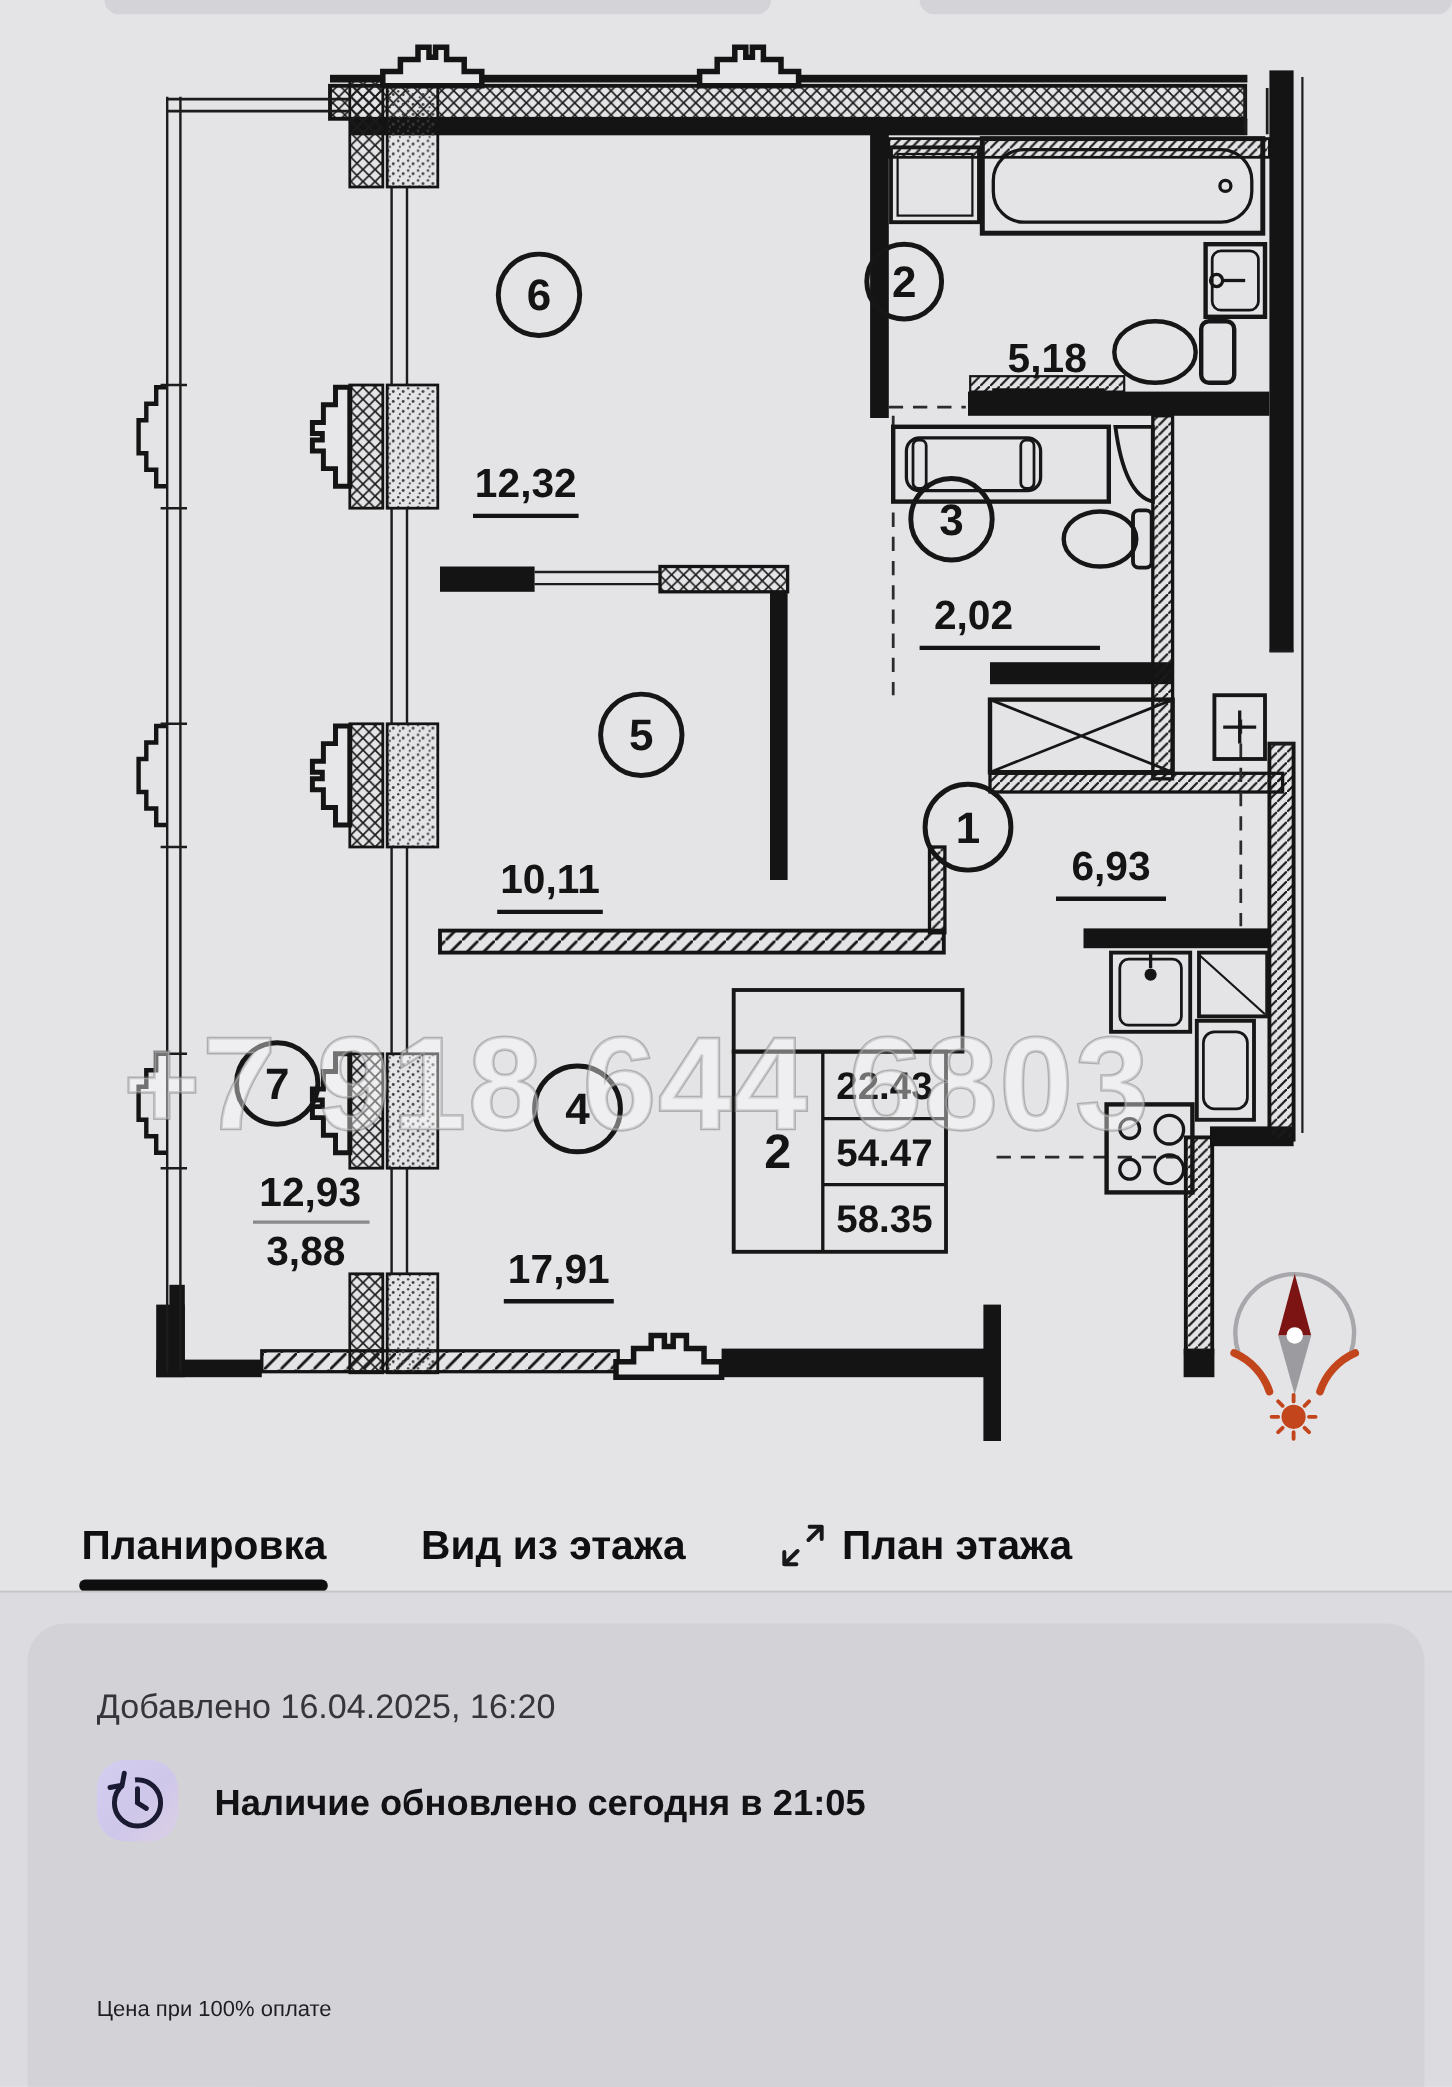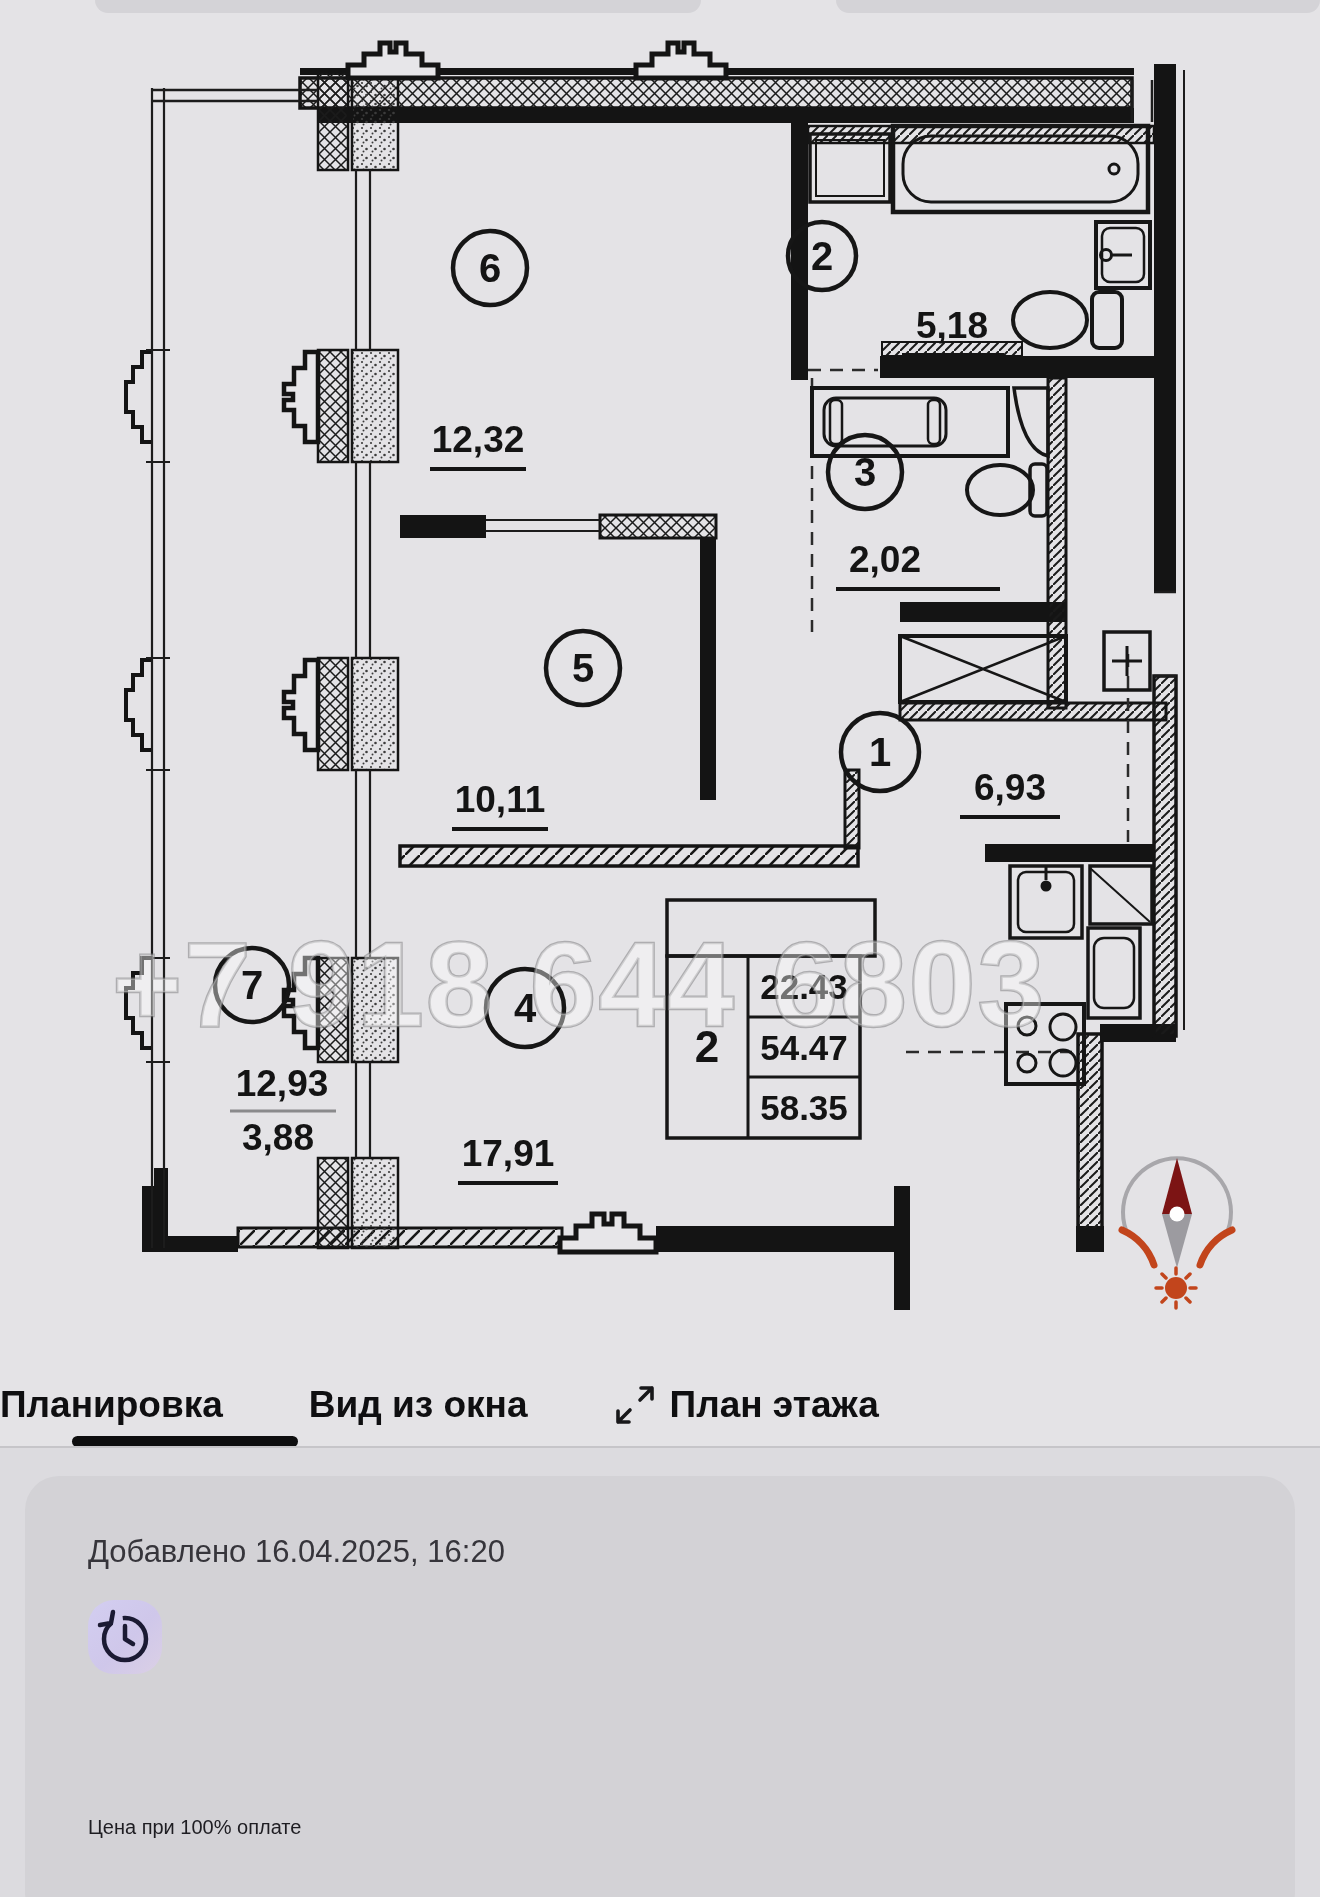--- a/index.html
+++ b/index.html
@@ -9,21 +9,21 @@
   }
   .gallery-edge{position:absolute;top:0;height:13px;background:#d4d3d7;border-radius:0 0 18px 18px}
   .gallery-edge.left{left:95px;width:606px}
   .gallery-edge.right{left:836px;width:484px}
   svg.plan{position:absolute;left:0;top:0;width:1320px;height:1370px}
   .plan-line{stroke:#1c1c1c;fill:none}
   .fixture{stroke:#161616;fill:none}
   .area-label{font-family:"Liberation Sans",sans-serif;font-size:37px;font-weight:700;fill:#141414}
   .room-num{font-family:"Liberation Sans",sans-serif;font-size:40px;font-weight:700;fill:#141414}
   .tbl-num{font-family:"Liberation Sans",sans-serif;font-size:35px;font-weight:700;fill:#141414}
-  .tabs{position:absolute;left:0;top:1382px;width:1320px;display:flex;align-items:center;box-sizing:border-box}
+  .tabs{position:absolute;left:0;top:1382px;width:1320px;display:flex;align-items:center;padding-left:74px;box-sizing:border-box}
   .tab{font-size:37px;font-weight:700;color:#0f0f11;white-space:nowrap}
   .tab.t2{margin-left:86px}
   .expand-wrap{margin-left:84px;width:46px;height:46px;display:flex;align-items:center;justify-content:center}
   .tab.t3{margin-left:12px}
   .tab-underline{position:absolute;left:72px;top:1436px;width:226px;height:11px;background:#0e0e0f;border-radius:6px}
   .hairline{position:absolute;left:0;top:1446px;width:1320px;height:2px;background:#c6c5c9}
   .lower-bg{position:absolute;left:0;top:1448px;width:1320px;height:449px;background:#dcdbdf}
   .card{position:absolute;left:25px;top:1476px;width:1270px;height:450px;background:#d3d2d6;border-radius:34px}
   .added{position:absolute;left:63px;top:58px;font-size:31px;font-weight:400;color:#36353b}
   .avail-icon{position:absolute;left:63px;top:124px;width:74px;height:74px;border-radius:26px;
@@ -252,35 +252,36 @@
     <circle cx="1177" cy="1214" r="7.5" fill="#ffffff"></circle>
     <g stroke="#c2451c" stroke-width="3.5" stroke-linecap="round">
       <circle cx="1176" cy="1288" r="11" fill="#c2451c" stroke="none"></circle>
       <path d="M1176,1268 V1274 M1176,1302 V1308 M1156,1288 H1162 M1190,1288 H1196 M1162,1274 l4,4 M1186,1298 l4,4 M1190,1274 l-4,4 M1166,1298 l-4,4"></path>
     </g>
   </g>
 </svg>
 
 <div class="tabs">
   <div class="tab t1">Планировка</div>
-  <div class="tab t2">Вид из окна</div>
+  <div class="tab t2">Вид из этажа</div>
   <div class="expand-wrap">
     <svg width="46" height="46" viewBox="0 0 46 46">
       <path d="M28,18 L40,6 M40,6 h-11 M40,6 v11 M18,28 L6,40 M6,40 h11 M6,40 v-11" stroke="#18181a" stroke-width="3.6" fill="none" stroke-linecap="round" stroke-linejoin="round"></path>
     </svg>
   </div>
   <div class="tab t3">План этажа</div>
 </div>
 <div class="tab-underline"></div>
 <div class="hairline"></div>
 <div class="lower-bg"></div>
 
 <div class="card">
   <div class="added">Добавлено 16.04.2025, 16:20</div>
   <div class="avail-icon">
     <svg width="74" height="74" viewBox="0 0 74 74">
       <circle cx="37" cy="39" r="21" fill="none" stroke="#1b1a33" stroke-width="4.5" stroke-dasharray="84 12"></circle>
       <path d="M25,12 L23,23 L12,25" fill="none" stroke="#1b1a33" stroke-width="4.5" stroke-linecap="round" stroke-linejoin="round"></path>
       <path d="M37,39 L37,26 M37,39 L45,44" fill="none" stroke="#1b1a33" stroke-width="4.5" stroke-linecap="round"></path>
     </svg>
   </div>
+  <div class="avail-text">Наличие обновлено сегодня в 21:05</div>
   <div class="price-note">Цена при 100% оплате</div>
 </div>
 
 </body></html>

